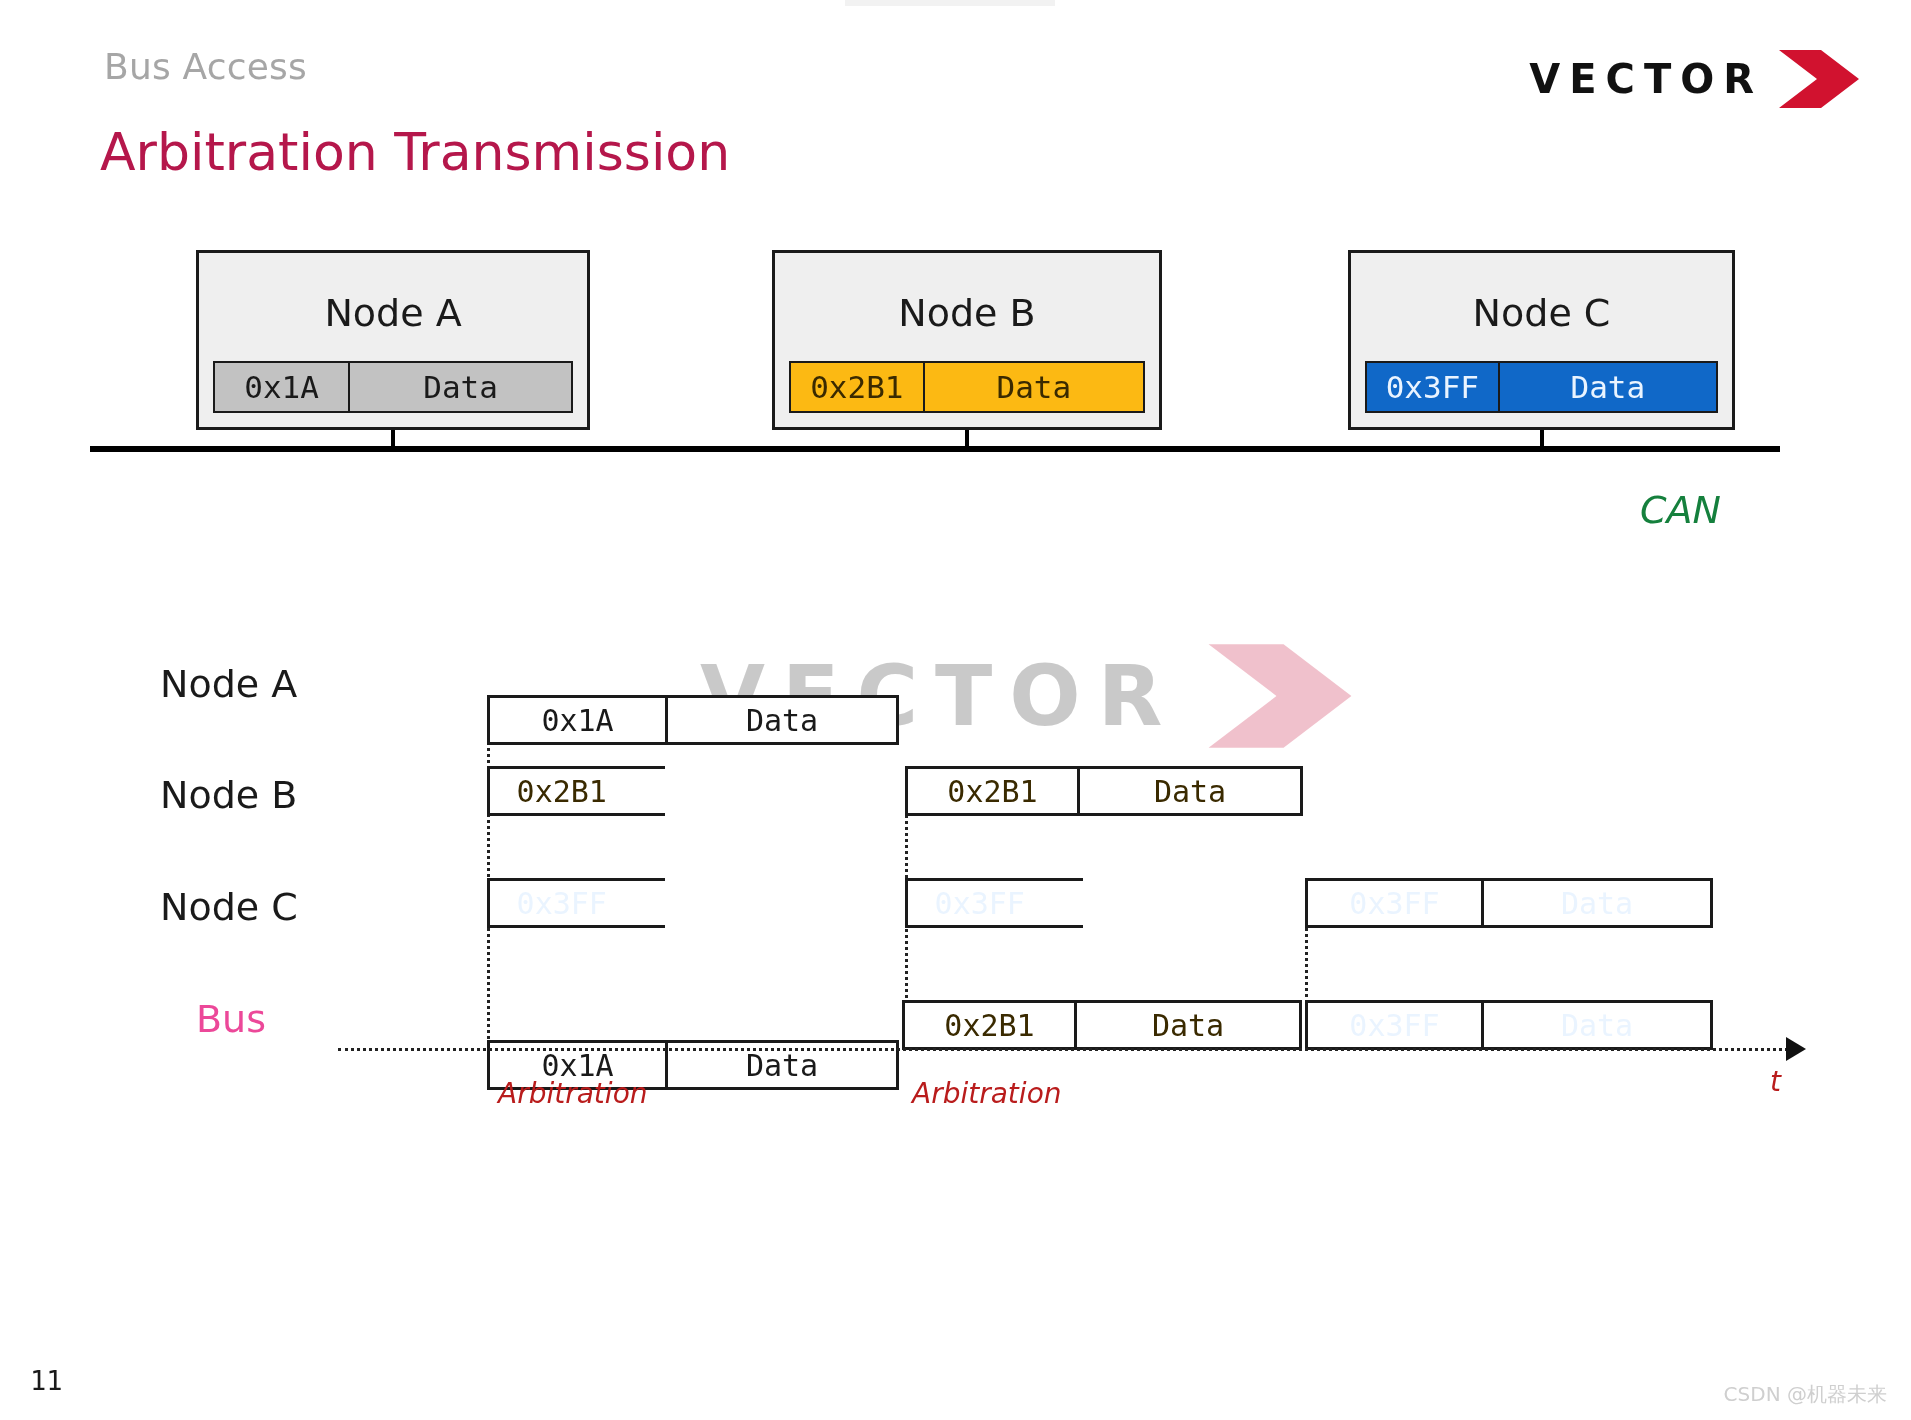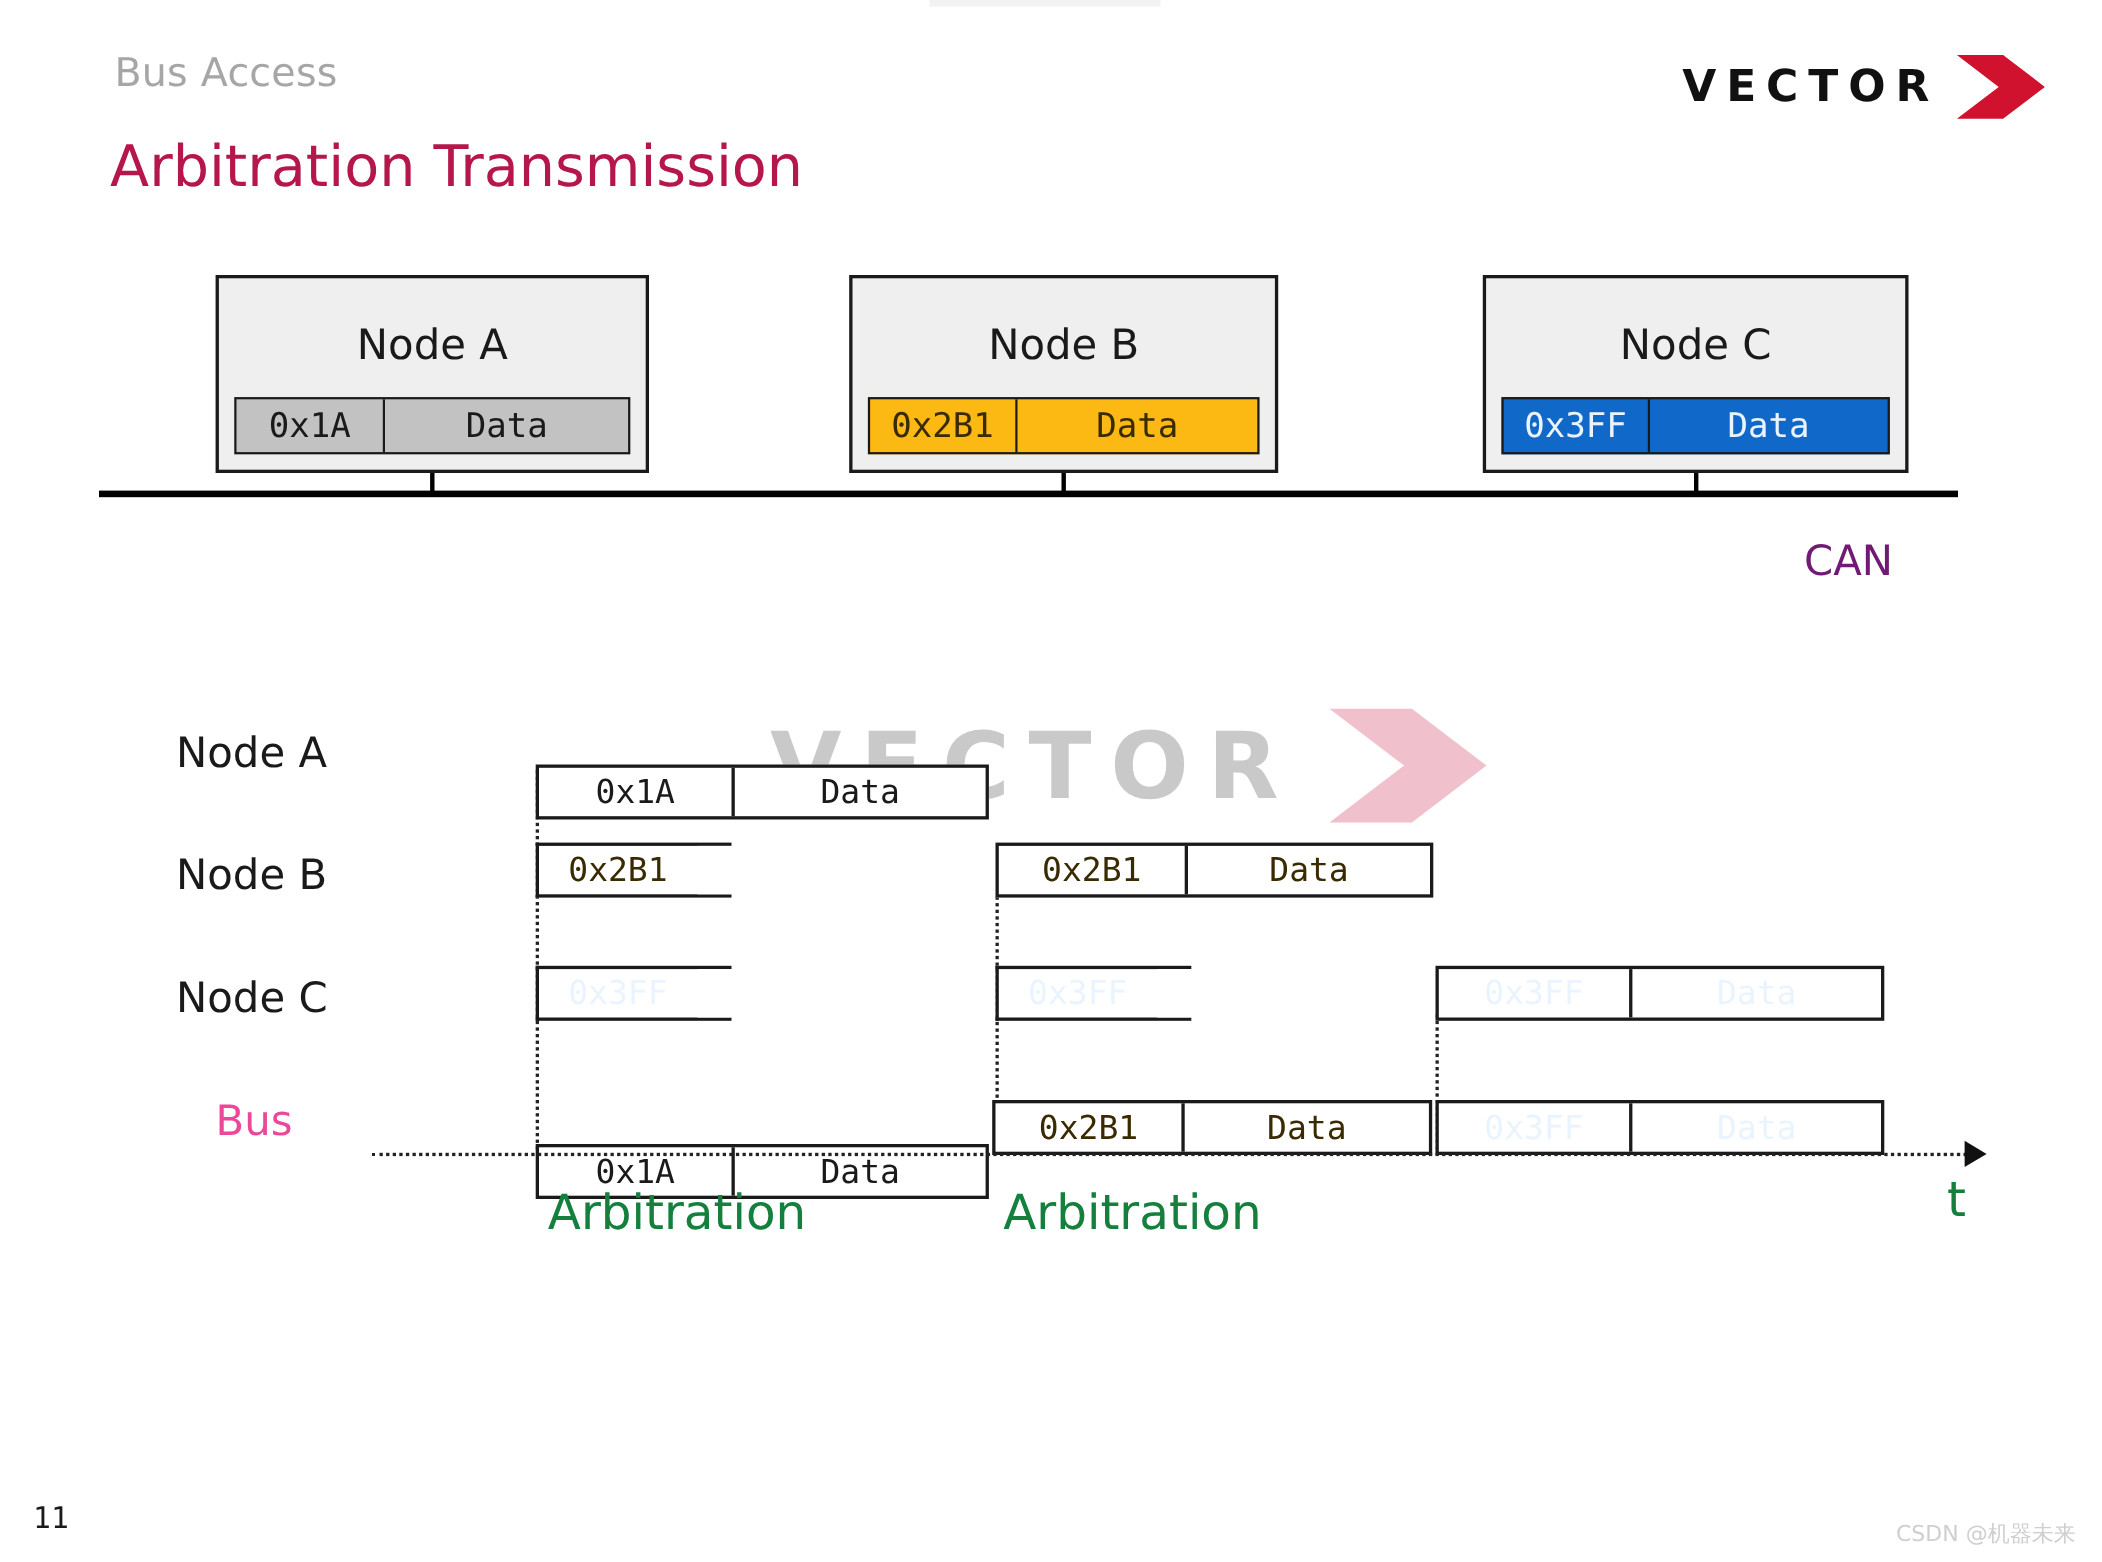--- a/index.html
+++ b/index.html
@@ -126,21 +126,22 @@
     top: 446px;
     width: 1690px;
     height: 6px;
     background: #000;
   }
   #can-label {
     position: absolute;
     left: 1640px;
     top: 488px;
     font-size: 38px;
-    color: #701a75;
+    color: #15803d;
+    font-style: italic;
   }
 
   
   #timing { position: absolute; left: 0; top: 0; width: 1911px; height: 1420px; z-index: 3; }
   .row-label {
     position: absolute;
     font-size: 38px;
     color: #1a1a1a;
     white-space: nowrap;
   }
@@ -182,23 +183,24 @@
   }
   .taxis-head {
     position: absolute;
     width: 0; height: 0;
     border-left: 20px solid #111;
     border-top: 12px solid transparent;
     border-bottom: 12px solid transparent;
   }
   .caption {
     position: absolute;
-    font-size: 44px;
-    color: #15803d;
-    white-space: nowrap;
+    font-size: 28px;
+    color: #b91c1c;
+    white-space: nowrap;
+    font-style: italic;
   }
 
   
   #page-number {
     position: absolute;
     left: 30px;
     bottom: 24px;
     font-size: 27px;
     font-family: "DejaVu Sans Mono", "Liberation Mono", monospace;
     color: #1a1a1a;

